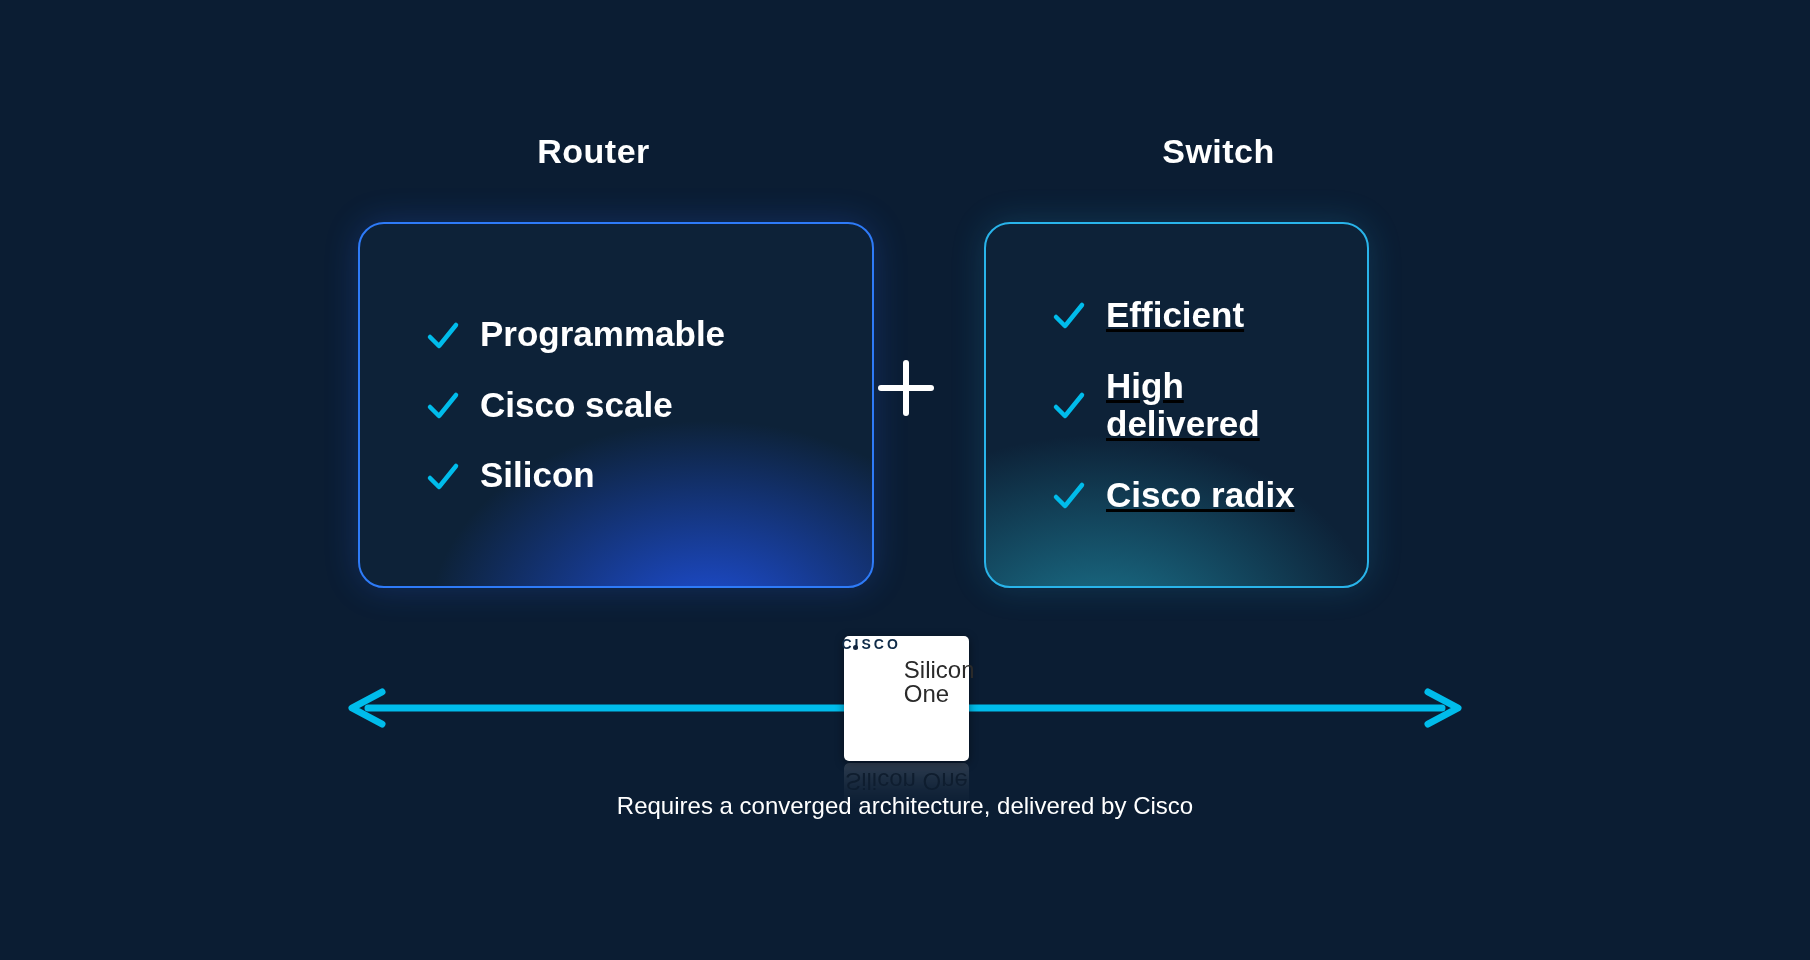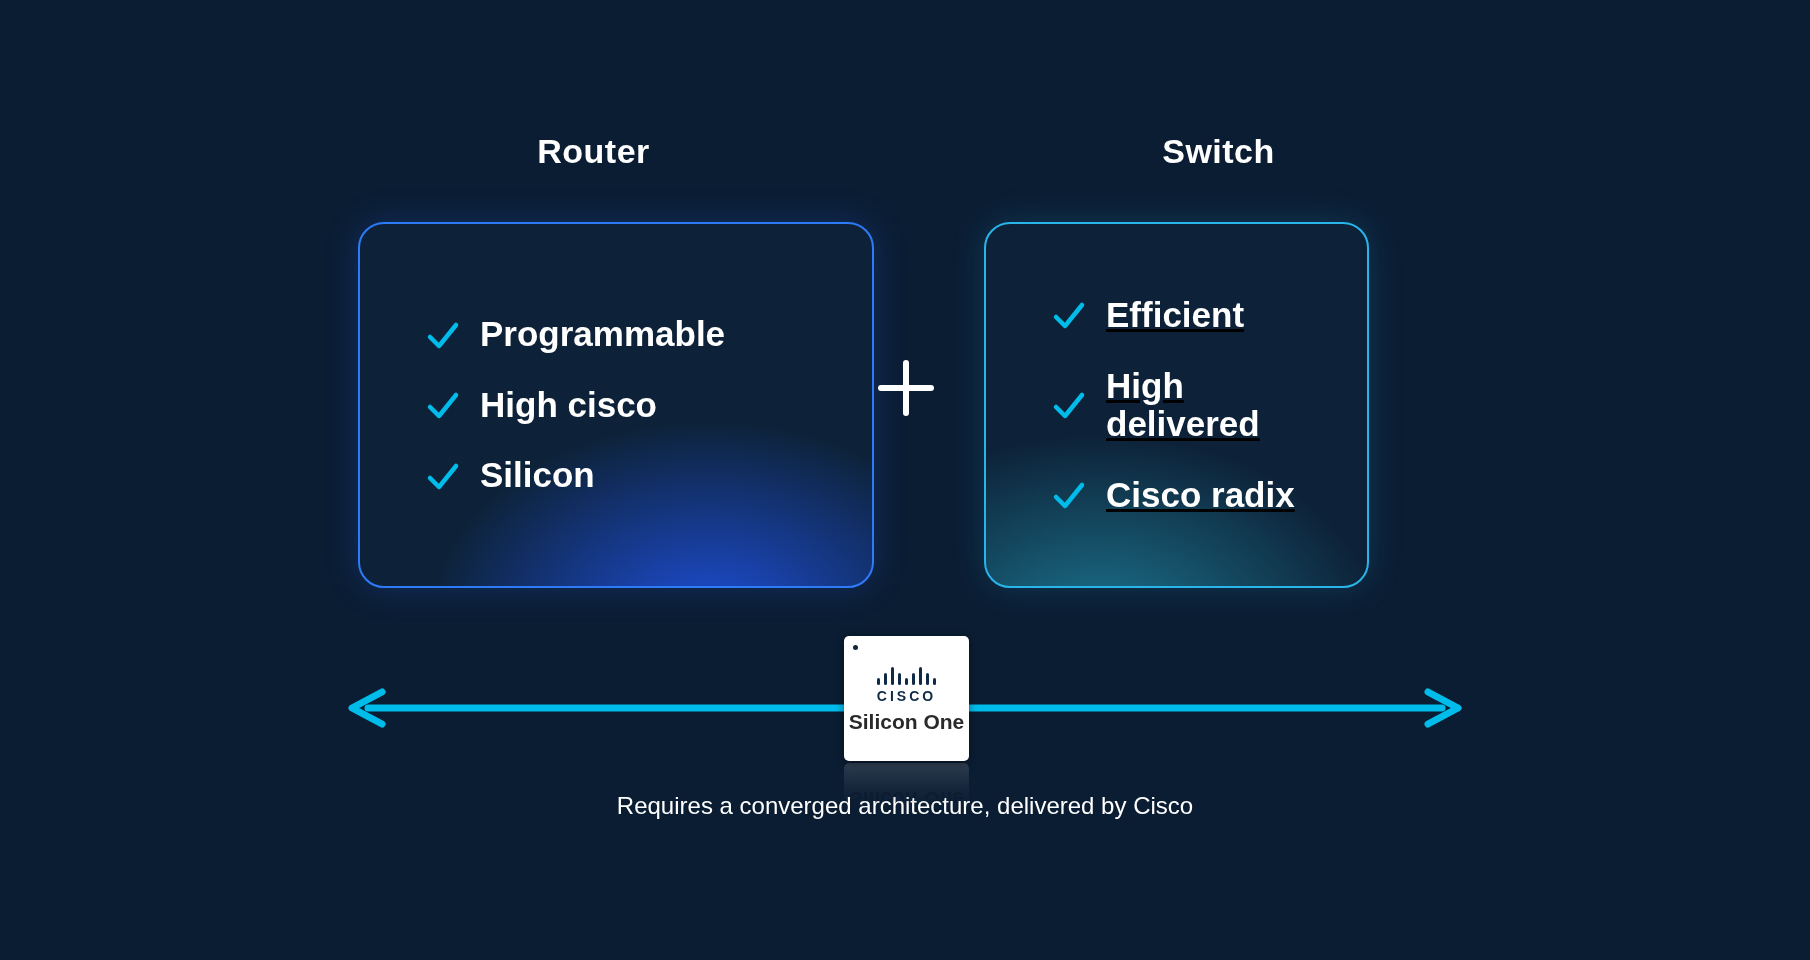--- a/index.html
+++ b/index.html
@@ -57,35 +57,35 @@
     content:"";position:absolute;background:#fff;border-radius:3px;
   }
   .plus::before{left:4px;top:29px;width:56px;height:6px;}
   .plus::after{left:29px;top:4px;width:6px;height:56px;}
 
   .arrow-svg{position:absolute;left:340px;top:686px;width:1130px;height:44px;}
 
   .chip{
     position:absolute;left:844px;top:636px;width:125px;height:125px;
     background:#ffffff;border-radius:5px;
-    display:flex;flex-direction:column;align-items:center;justify-content:center;
+    display:flex;flex-direction:row;justify-content:center;
     gap:3px;box-shadow:0 2px 10px rgba(0,0,0,0.45);
     z-index:3;
   }
   .chip-dot{
     position:absolute;left:9px;top:9px;width:5px;height:5px;border-radius:50%;
     background:#14263e;
   }
   .cisco-bars{display:block;}
   .cisco-word{
     color:#0e2a47;font-size:14px;font-weight:700;letter-spacing:3px;
     line-height:1;margin-top:1px;
   }
   .chip-product{
-    color:#2a2a2a;font-size:21px;font-weight:700;line-height:1;margin-top:5px;
+    color:#2a2a2a;font-size:24px;font-weight:400;line-height:1;margin-top:22px;
   }
   .chip-reflection{
     position:absolute;left:844px;top:763px;width:125px;height:58px;
     transform:scaleY(-1);
     opacity:0.28;filter:blur(0.6px);
     background:linear-gradient(to top, rgba(255,255,255,0.55), rgba(255,255,255,0) 90%);
     display:flex;flex-direction:column;align-items:center;justify-content:flex-start;
     padding-top:6px;box-sizing:border-box;
     -webkit-mask-image:linear-gradient(to top, rgba(0,0,0,1), rgba(0,0,0,0) 95%);
             mask-image:linear-gradient(to top, rgba(0,0,0,1), rgba(0,0,0,0) 95%);
@@ -109,21 +109,21 @@
     <div class="feature">
       <svg class="check" viewBox="0 0 34 34">
           <polyline points="4,19 13,28 30,7" fill="none" stroke="#00bceb" stroke-width="4.5" stroke-linecap="round" stroke-linejoin="round"></polyline>
         </svg>
       <span>Programmable</span>
     </div>
     <div class="feature">
       <svg class="check" viewBox="0 0 34 34">
           <polyline points="4,19 13,28 30,7" fill="none" stroke="#00bceb" stroke-width="4.5" stroke-linecap="round" stroke-linejoin="round"></polyline>
         </svg>
-      <span>High cisco</span>
+      <span>Cisco scale</span>
     </div>
     <div class="feature">
       <svg class="check" viewBox="0 0 34 34">
           <polyline points="4,19 13,28 30,7" fill="none" stroke="#00bceb" stroke-width="4.5" stroke-linecap="round" stroke-linejoin="round"></polyline>
         </svg>
       <span>Silicon</span>
     </div>
   </div>
 
   <div class="plus"></div>

